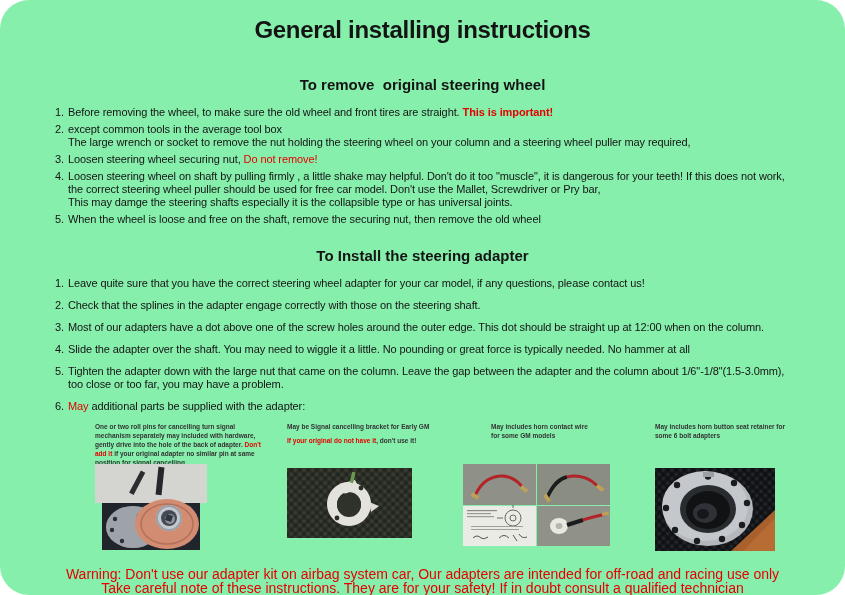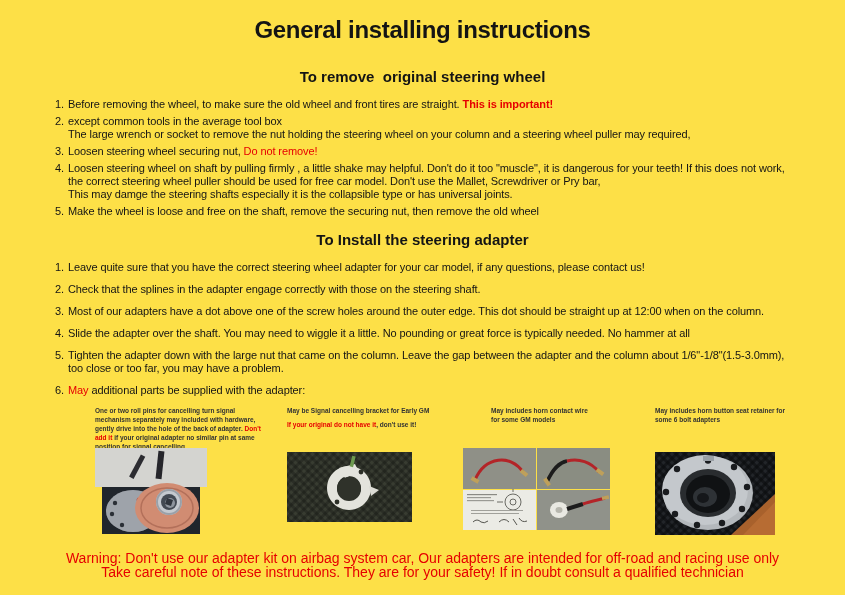--- a/index.html
+++ b/index.html
@@ -1,22 +1,22 @@
 <!DOCTYPE html>
 <html style="--red: #e60000; --ink: #141414;"><head>
 <meta charset="utf-8">
 <style>
   :root { --red: #e60000; --ink: #141414; }
   html,body { margin:0; padding:0; background:#ffffff; }
   body { font-family:"Liberation Sans", sans-serif; color:var(--ink); }
-  .page { position:relative; width:845px; height:595px; background:#fde047; overflow:hidden; }
+  .page { position:relative; width:845px; height:595px; background:#86efac; overflow:hidden;border-radius:29px; }
 
   .title { text-align:center; font-size:24px; font-weight:bold; letter-spacing:-0.3px;
            margin:0; padding-top:16px; }
-  .h2 { text-align:center; font-size:15px; font-weight:bold; margin:4px; padding-top:20px;
+  .h2 { text-align:center; font-size:15px; font-weight:bold; margin:12px; padding-top:20px;
         white-space:pre-wrap; }
   .h2b { padding-top:9px; }
 
   .list { font-size:11px; line-height:13px; letter-spacing:-0.1px;
           margin:13px 18px 0 55px; }
   .li { display:flex; margin-bottom:4px; }
   .install .li { margin-bottom:9px; }
   .num { margin-right:4px; white-space:pre; }
   .red { color:var(--red); }
   .b { font-weight:bold; }
@@ -78,21 +78,21 @@
         <span class="num">4.</span>
         <div class="li-body">
           <div class="line"><span>Loosen steering wheel on shaft by pulling firmly , a little shake may helpful. Don't do it too "muscle", it is dangerous for your teeth! If this does not work,</span></div>
           <div class="line"><span>the correct steering wheel puller should be used for free car model. Don't use the Mallet, Screwdriver or Pry bar,</span></div>
           <div class="line"><span>This may damge the steering shafts especially it is the collapsible type or has universal joints.</span></div>
         </div>
       </div>
       <div class="li">
         <span class="num">5.</span>
         <div class="li-body">
-          <div class="line"><span>Make the wheel is loose and free on the shaft, remove the securing nut, then remove the old wheel</span></div>
+          <div class="line"><span>When the wheel is loose and free on the shaft, remove the securing nut, then remove the old wheel</span></div>
         </div>
       </div>
     </div>
 
   <h2 class="h2 h2b">To Install the steering adapter</h2>
   <div class="list install">
       <div class="li">
         <span class="num">1.</span>
         <div class="li-body">
           <div class="line"><span>Leave quite sure that you have the correct steering wheel adapter for your car model, if any questions, please contact us!</span></div>

